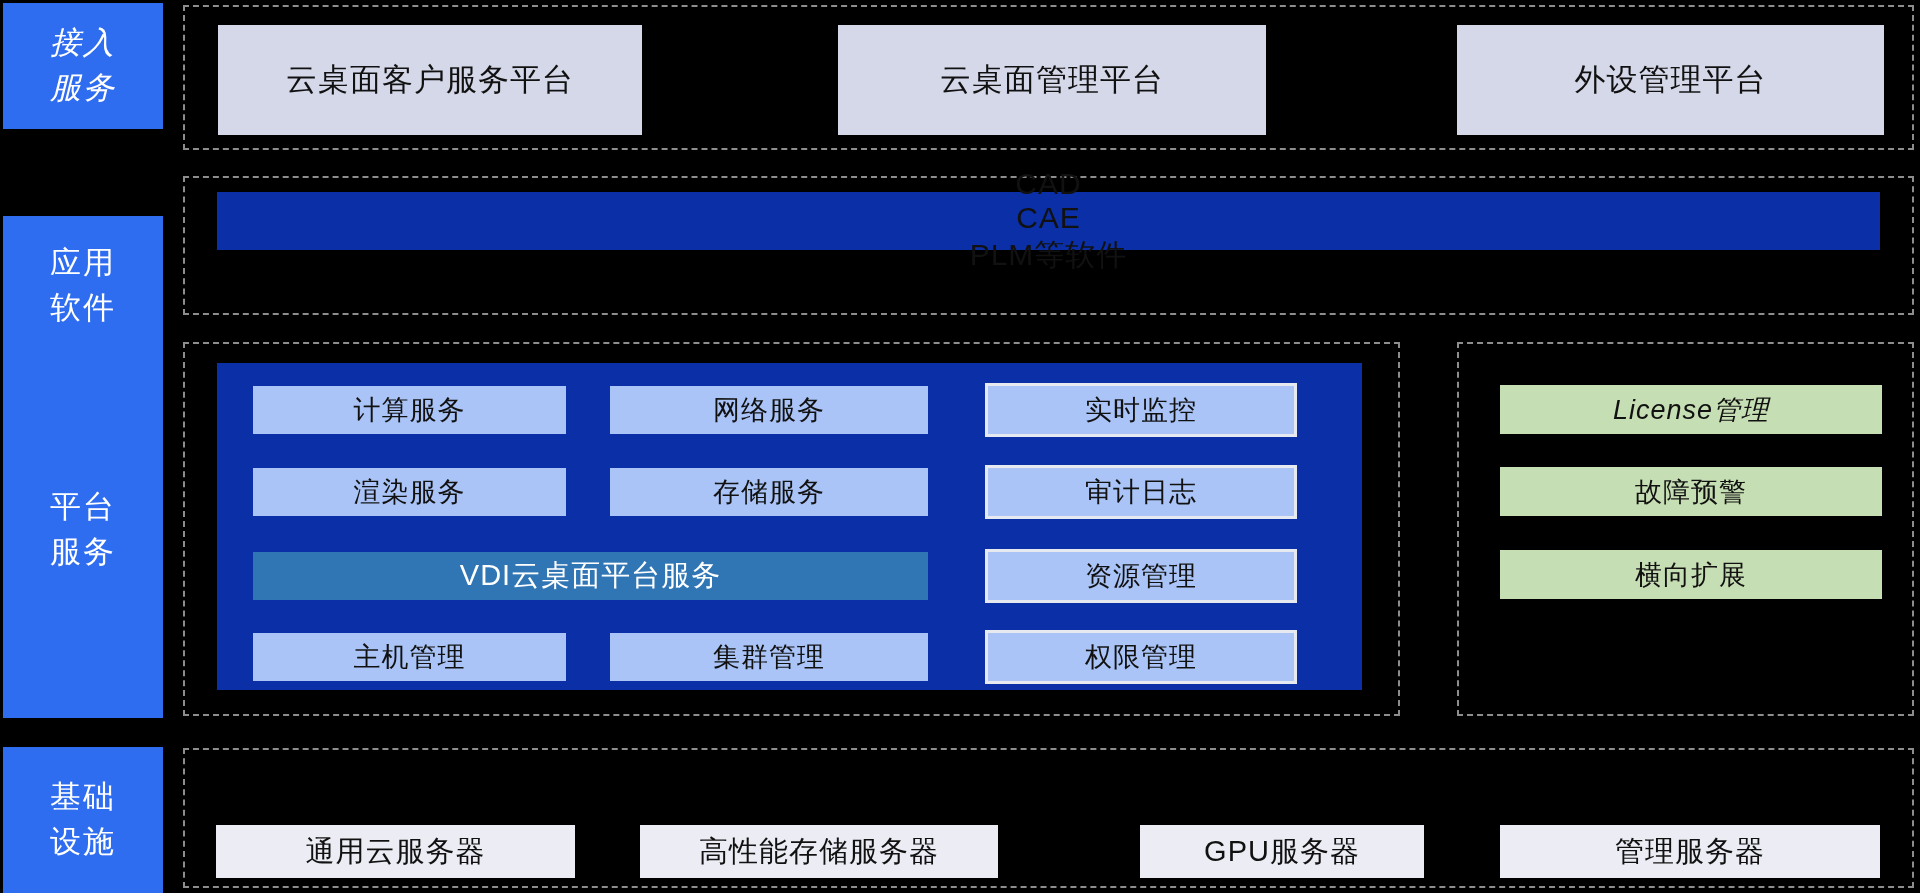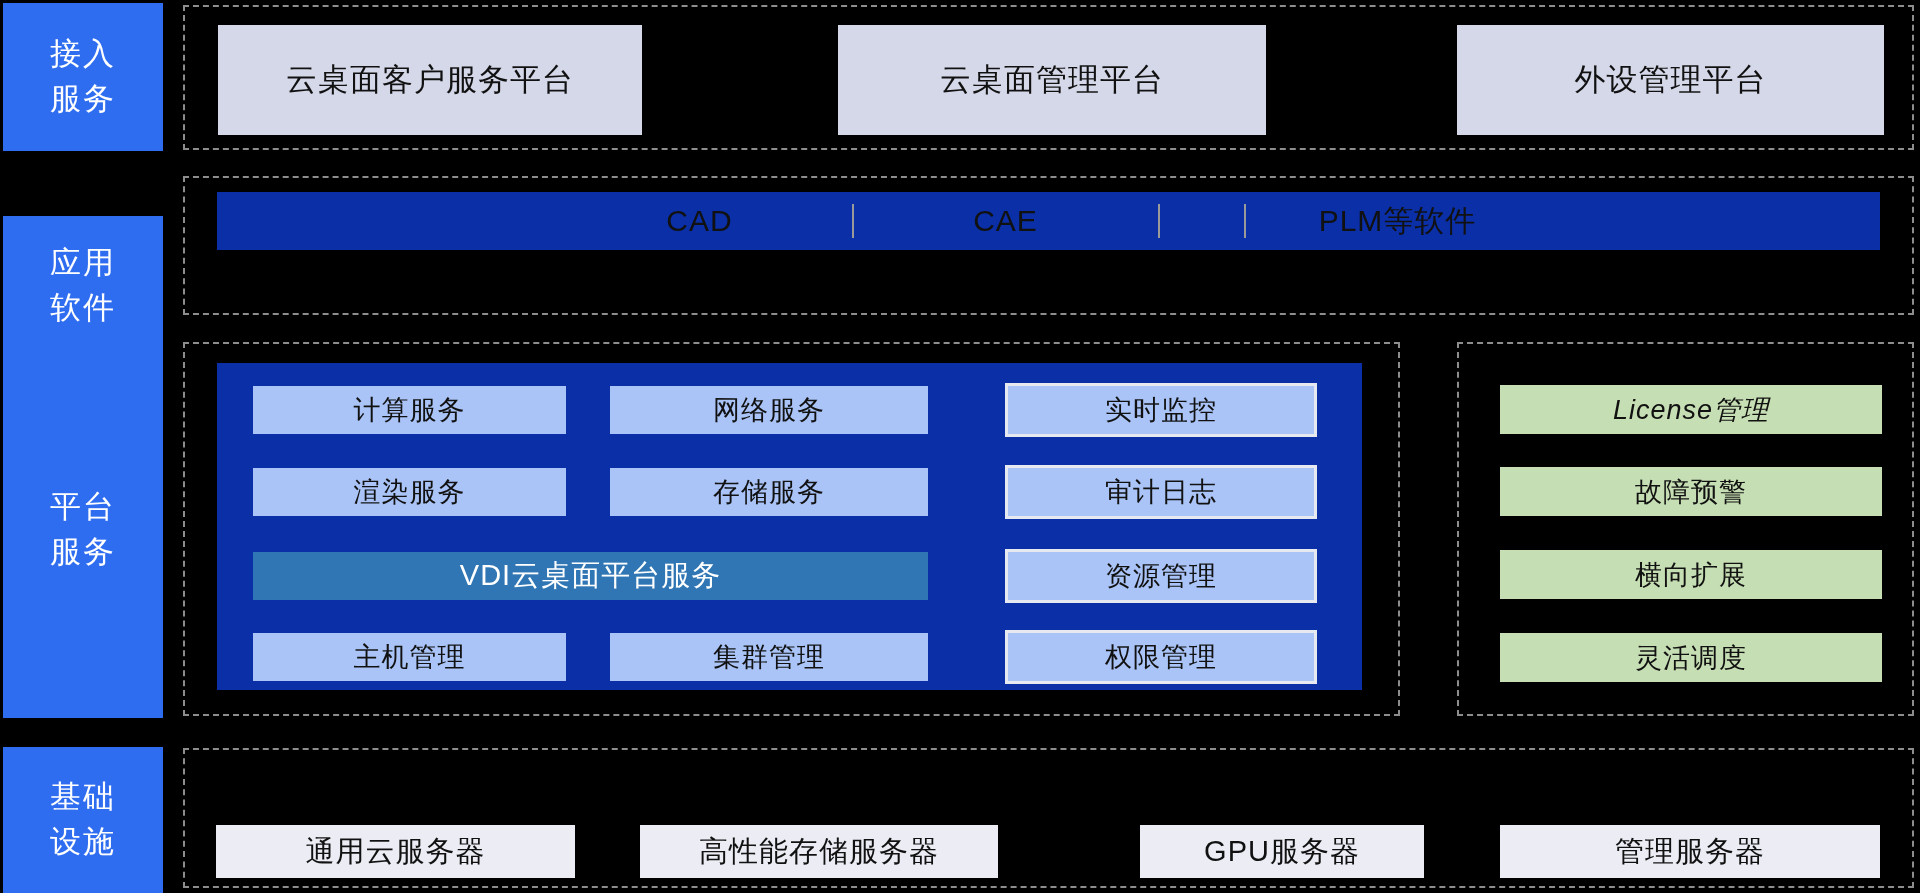--- a/index.html
+++ b/index.html
@@ -23,54 +23,54 @@
 
   
   .access-box{
     top:18px;height:110px;background:var(--lavender);color:var(--text-dark);
     display:flex;align-items:center;justify-content:center;font-size:31px;letter-spacing:1px;
   }
 
   
   .apps-bar{
     left:217px;top:192px;width:1663px;height:58px;background:var(--dark-blue);
-    display:flex;align-items:center;justify-content:center;
+    display:flex;align-items:center;justify-content:center;flex-direction:column;
   }
   .app-cell{
     width:220px;text-align:center;color:var(--text-dark);
     font-size:30px;letter-spacing:1px;
   }
   .app-sep{width:2px;height:34px;background:#9a9a9a;margin:0 42px;}
 
   
   .platform-box{left:217px;top:363px;width:1145px;height:327px;background:var(--dark-blue);}
   .svc{
     background:var(--light-blue);color:var(--text-dark);
     display:flex;align-items:center;justify-content:center;
     font-size:27px;letter-spacing:1px;height:48px;
   }
-  .svc.bordered{border:3px solid #e7e9f0;margin-left:20px;}
+  .svc.bordered{border:3px solid #e7e9f0;}
   .svc.vdi{background:var(--teal);color:var(--text-light);font-size:29px;}
 
   
   .ops-box{
     left:41px;width:382px;height:49px;background:var(--green);color:var(--text-dark);
     display:flex;align-items:center;justify-content:center;font-size:27px;letter-spacing:1px;
   }
 
   
   .infra-box{
     top:825px;height:53px;background:var(--white-box);color:var(--text-dark);
     display:flex;align-items:center;justify-content:center;font-size:29px;letter-spacing:1px;
   }
 </style>
 </head>
 <body style="background: rgb(0, 0, 0);">
 
-<div class="abs side-label" style="top:3px;height:148px;">接入
+<div class="abs side-label" style="top:3px;height:126px;font-style:italic;">接入
 服务</div>
 <div class="abs side-label" style="top:176px;height:139px;margin-top:40px;">应用
 软件</div>
 <div class="abs side-label" style="top:342px;height:376px;">平台
 服务</div>
 <div class="abs side-label" style="top:747px;height:146px;">基础
 设施</div>
 
 <div class="abs section" style="left:183px;top:5px;width:1731px;height:145px;">
   <div class="abs access-box" style="left:33px;width:424px;">云桌面客户服务平台</div>
@@ -104,20 +104,19 @@
 
   <div class="abs svc" style="left:36px;top:270px;width:313px;">主机管理</div>
   <div class="abs svc" style="left:393px;top:270px;width:318px;">集群管理</div>
   <div class="abs svc bordered" style="left:768px;top:267px;width:312px;height:54px;">权限管理</div>
 </div>
 
 <div class="abs section" style="left:1457px;top:342px;width:457px;height:374px;">
   <div class="abs ops-box" style="top:41px;font-style:italic;">License管理</div>
   <div class="abs ops-box" style="top:123px;">故障预警</div>
   <div class="abs ops-box" style="top:206px;">横向扩展</div>
-  <div class="abs ops-box" style="top:289px;">灵活调度</div>
 </div>
 
 <div class="abs section" style="left:183px;top:748px;width:1731px;height:140px;"></div>
 <div class="abs infra-box" style="left:216px;width:359px;">通用云服务器</div>
 <div class="abs infra-box" style="left:640px;width:358px;">高性能存储服务器</div>
 <div class="abs infra-box" style="left:1140px;width:284px;">GPU服务器</div>
 <div class="abs infra-box" style="left:1500px;width:380px;">管理服务器</div>
 
 </body></html>

